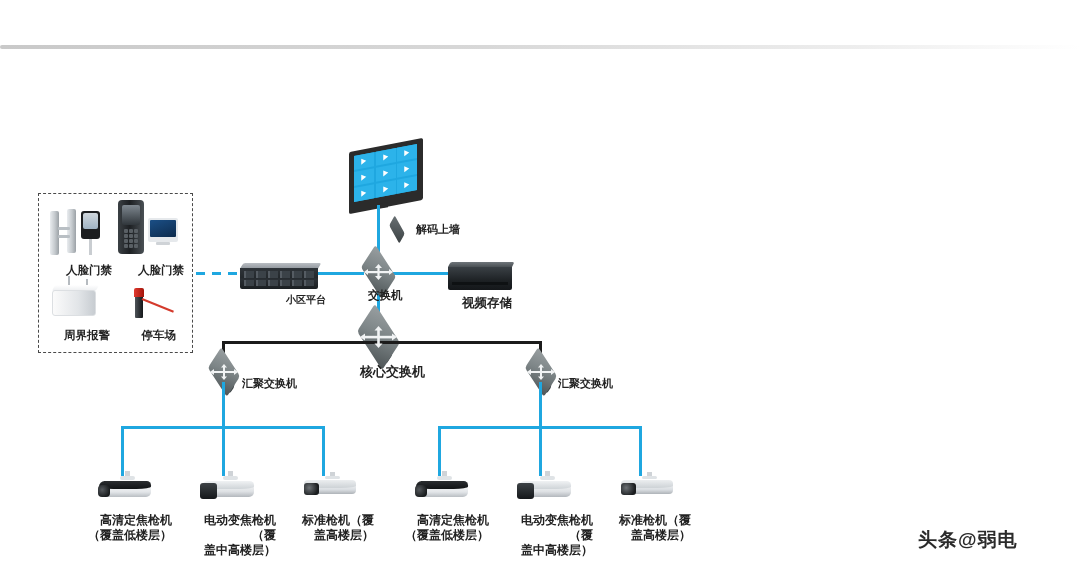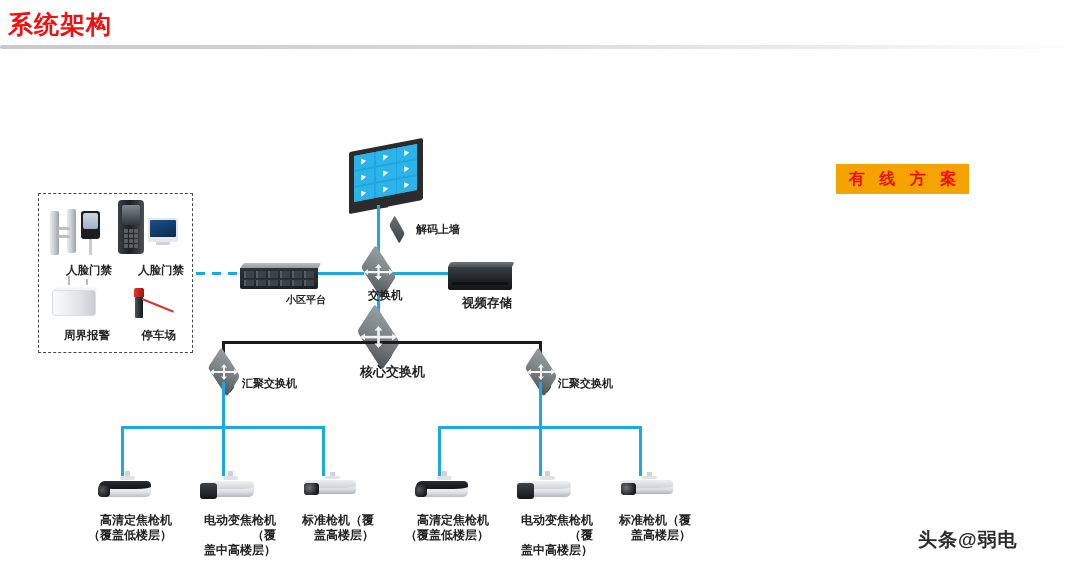--- a/index.html
+++ b/index.html
@@ -186,24 +186,22 @@
     background:radial-gradient(circle at 35% 40%, #54585c 0%, #1b1e20 70%, #0b0d0e 100%);
     border-radius:4px; }
   .cam-mount { position:absolute; left:48%; top:-26%; width:8%; height:32%; background:#cfd3d7; }
   .cam-brkt { position:absolute; left:40%; top:-8%; width:24%; height:14%; background:#dfe3e6; border-radius:2px; }
 </style>
 </head>
 <body>
 
 <div id="slide">
 
-  <div class="slide-title">系统架构</div>
   <div class="header-rule"></div>
 
-  <div class="wired-badge">有 线 方 案</div>
   <div class="watermark">头条@弱电</div>
 
   <div class="dash-box"></div>
 
   <div class="gate" style="left:48px; top:205px; width:56px; height:50px;">
     <div class="gate-pillar" style="left:2px;  top:6px;  width:9px;  height:44px;"></div>
     <div class="gate-pillar" style="left:19px; top:4px;  width:9px;  height:44px;"></div>
     <div class="gate-arm" style="left:10px; top:22px; width:12px; height:2.5px;"></div>
     <div class="gate-arm" style="left:10px; top:30px; width:12px; height:2.5px;"></div>
     <div class="face-pole" style="left:41px; top:30px; width:3px; height:20px;"></div>

